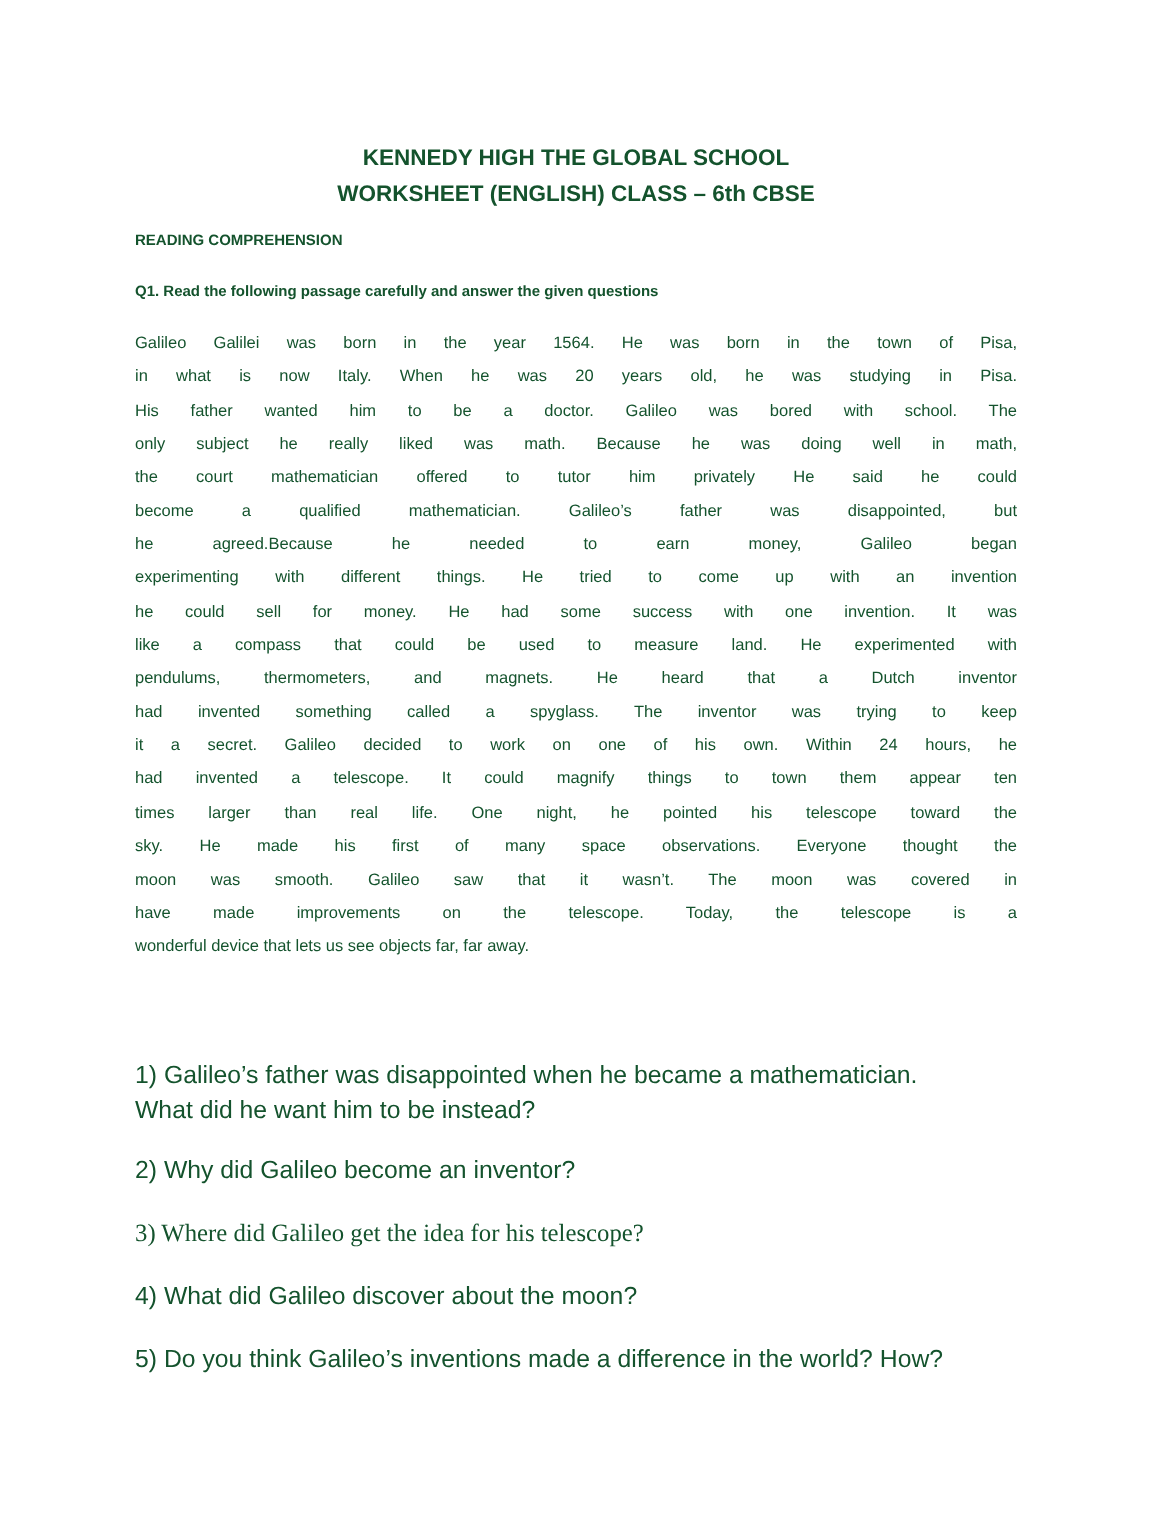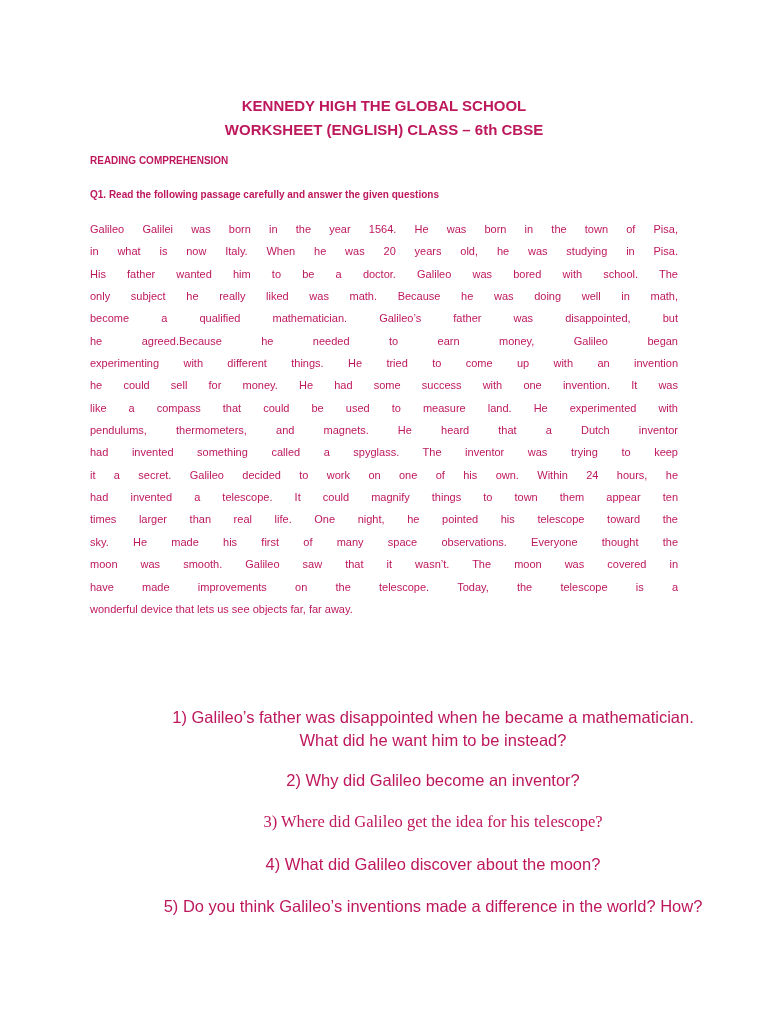--- a/index.html
+++ b/index.html
@@ -6,21 +6,21 @@
     margin: 0;
     padding: 0;
     background: #ffffff;
   }
   .page {
     position: relative;
     width: 768px;
     height: 1024px;
     background: #ffffff;
     font-family: "Liberation Sans", "DejaVu Sans", sans-serif;
-    color: #be185d;
+    color: #14532d;
     overflow: hidden;
   }
   .doc-header {
     position: absolute;
     top: 94px;
     left: 0;
     right: 0;
     text-align: center;
     font-weight: 700;
     font-size: 15px;
@@ -60,22 +60,21 @@
   .passage .line.last {
     text-align: left;
     text-align-last: left;
   }
   .question {
     position: absolute;
     left: 90px;
     width: 592px;
     font-size: 16.5px;
     line-height: 22.5px;
-    text-align: center;
-    margin-left: 47px;
+    text-align: left;
   }
   .q1 { top: 706px; }
   .q2 { top: 769px; }
   .q3 { top: 811px; font-family: Liberation Serif, serif; }
   .q4 { top: 853px; }
   .q5 { top: 895px; }
 </style>
 </head>
 <body>
 
@@ -88,20 +87,21 @@
 
   <div class="section-heading">READING COMPREHENSION</div>
 
   <div class="instruction">Q1. Read the following passage carefully and answer the given questions</div>
 
   <div class="passage">
     <div class="line">Galileo Galilei was born in the year 1564. He was born in the town of Pisa,</div>
     <div class="line">in what is now Italy. When he was 20 years old, he was studying in Pisa.</div>
     <div class="line">His father wanted him to be a doctor. Galileo was bored with school. The</div>
     <div class="line">only subject he really liked was math. Because he was doing well in math,</div>
+    <div class="line">the court mathematician offered to tutor him privately He said he could</div>
     <div class="line">become a qualified mathematician. Galileo’s father was disappointed, but</div>
     <div class="line">he agreed.Because he needed to earn money, Galileo began</div>
     <div class="line">experimenting with different things. He tried to come up with an invention</div>
     <div class="line">he could sell for money. He had some success with one invention. It was</div>
     <div class="line">like a compass that could be used to measure land. He experimented with</div>
     <div class="line">pendulums, thermometers, and magnets. He heard that a Dutch inventor</div>
     <div class="line">had invented something called a spyglass. The inventor was trying to keep</div>
     <div class="line">it a secret. Galileo decided to work on one of his own. Within 24 hours, he</div>
     <div class="line">had invented a telescope. It could magnify things to town them appear ten</div>
     <div class="line">times larger than real life. One night, he pointed his telescope toward the</div>

